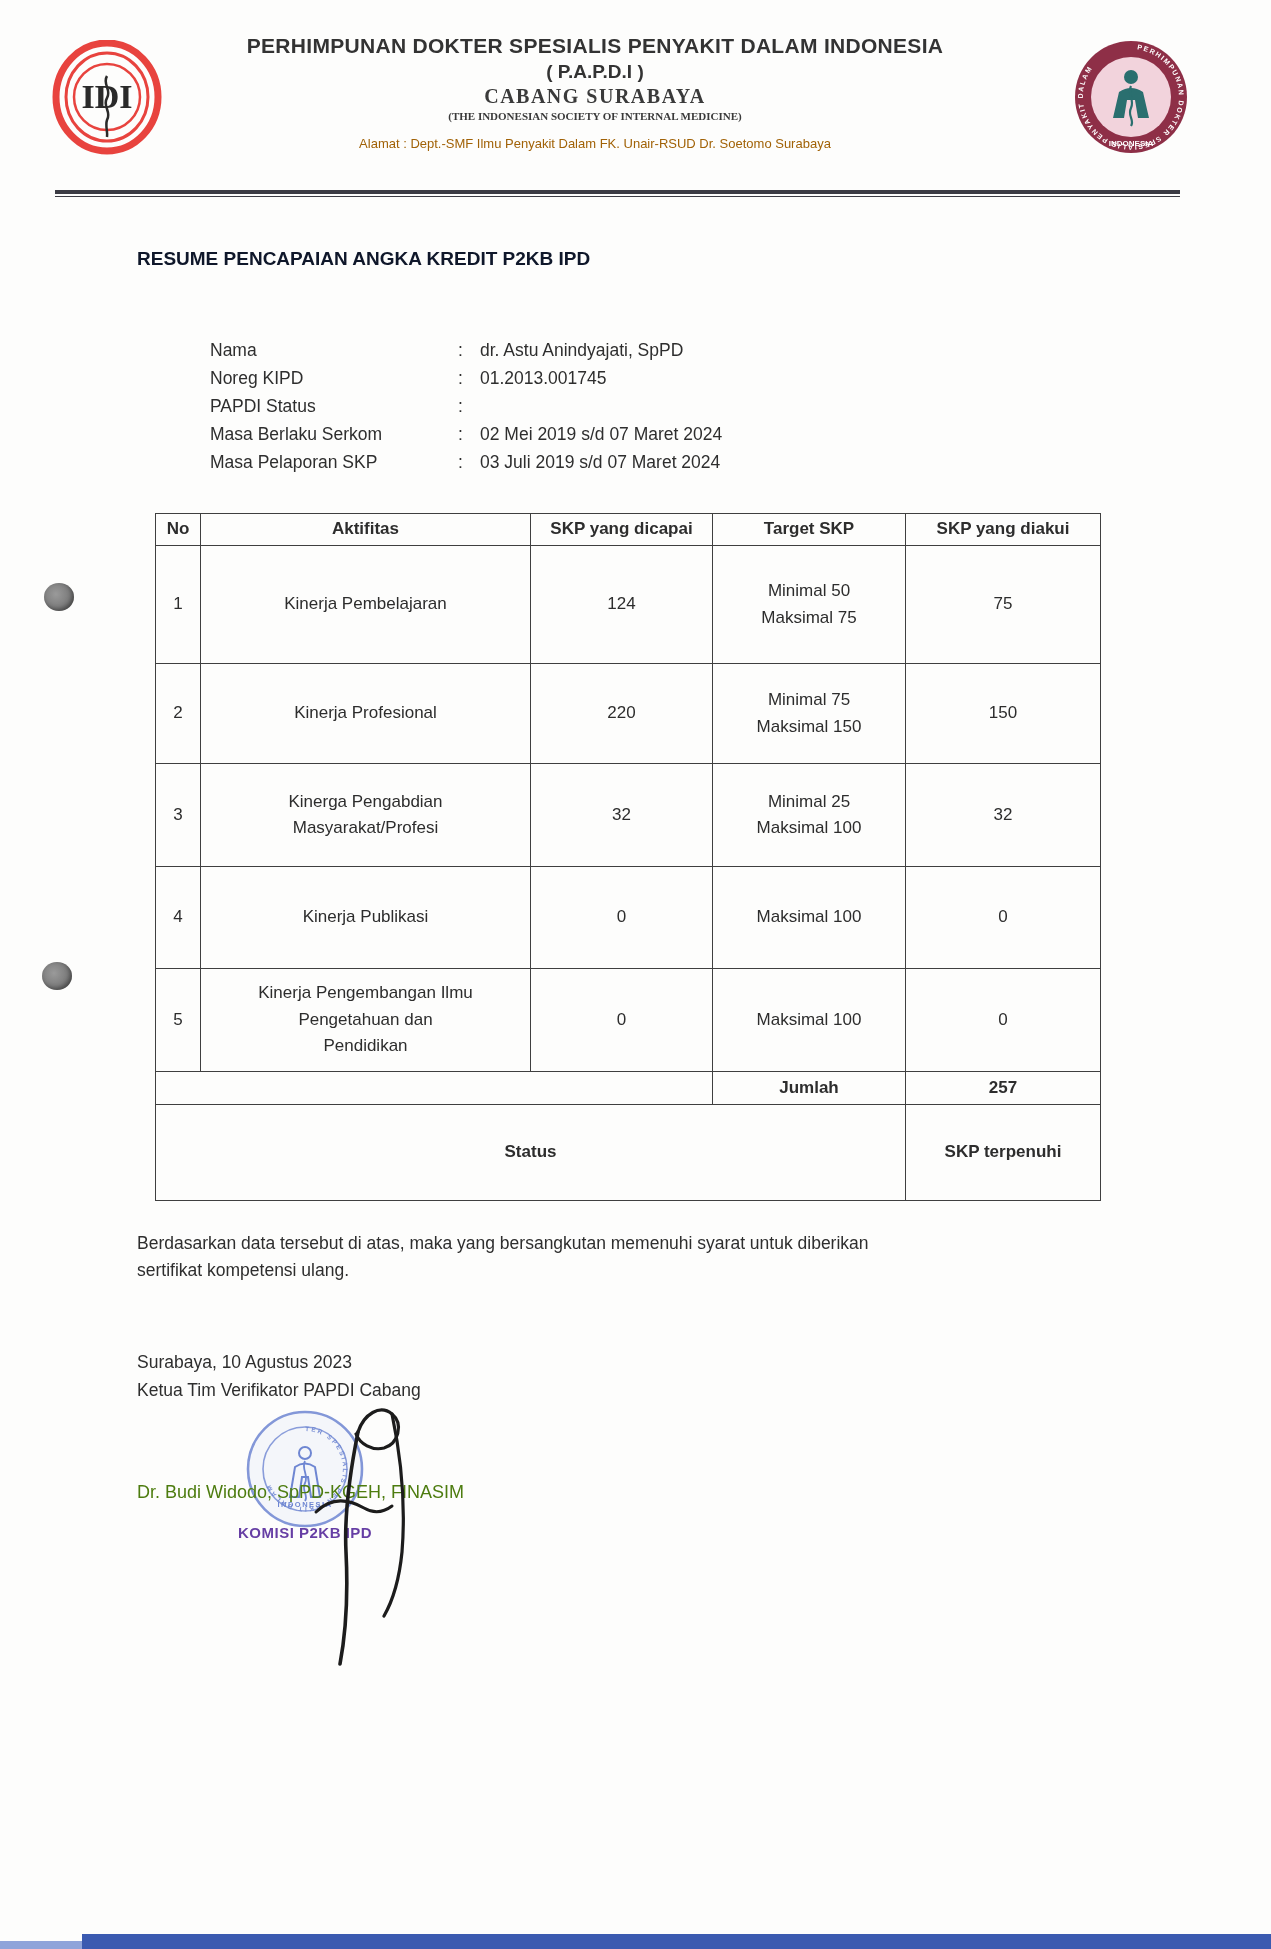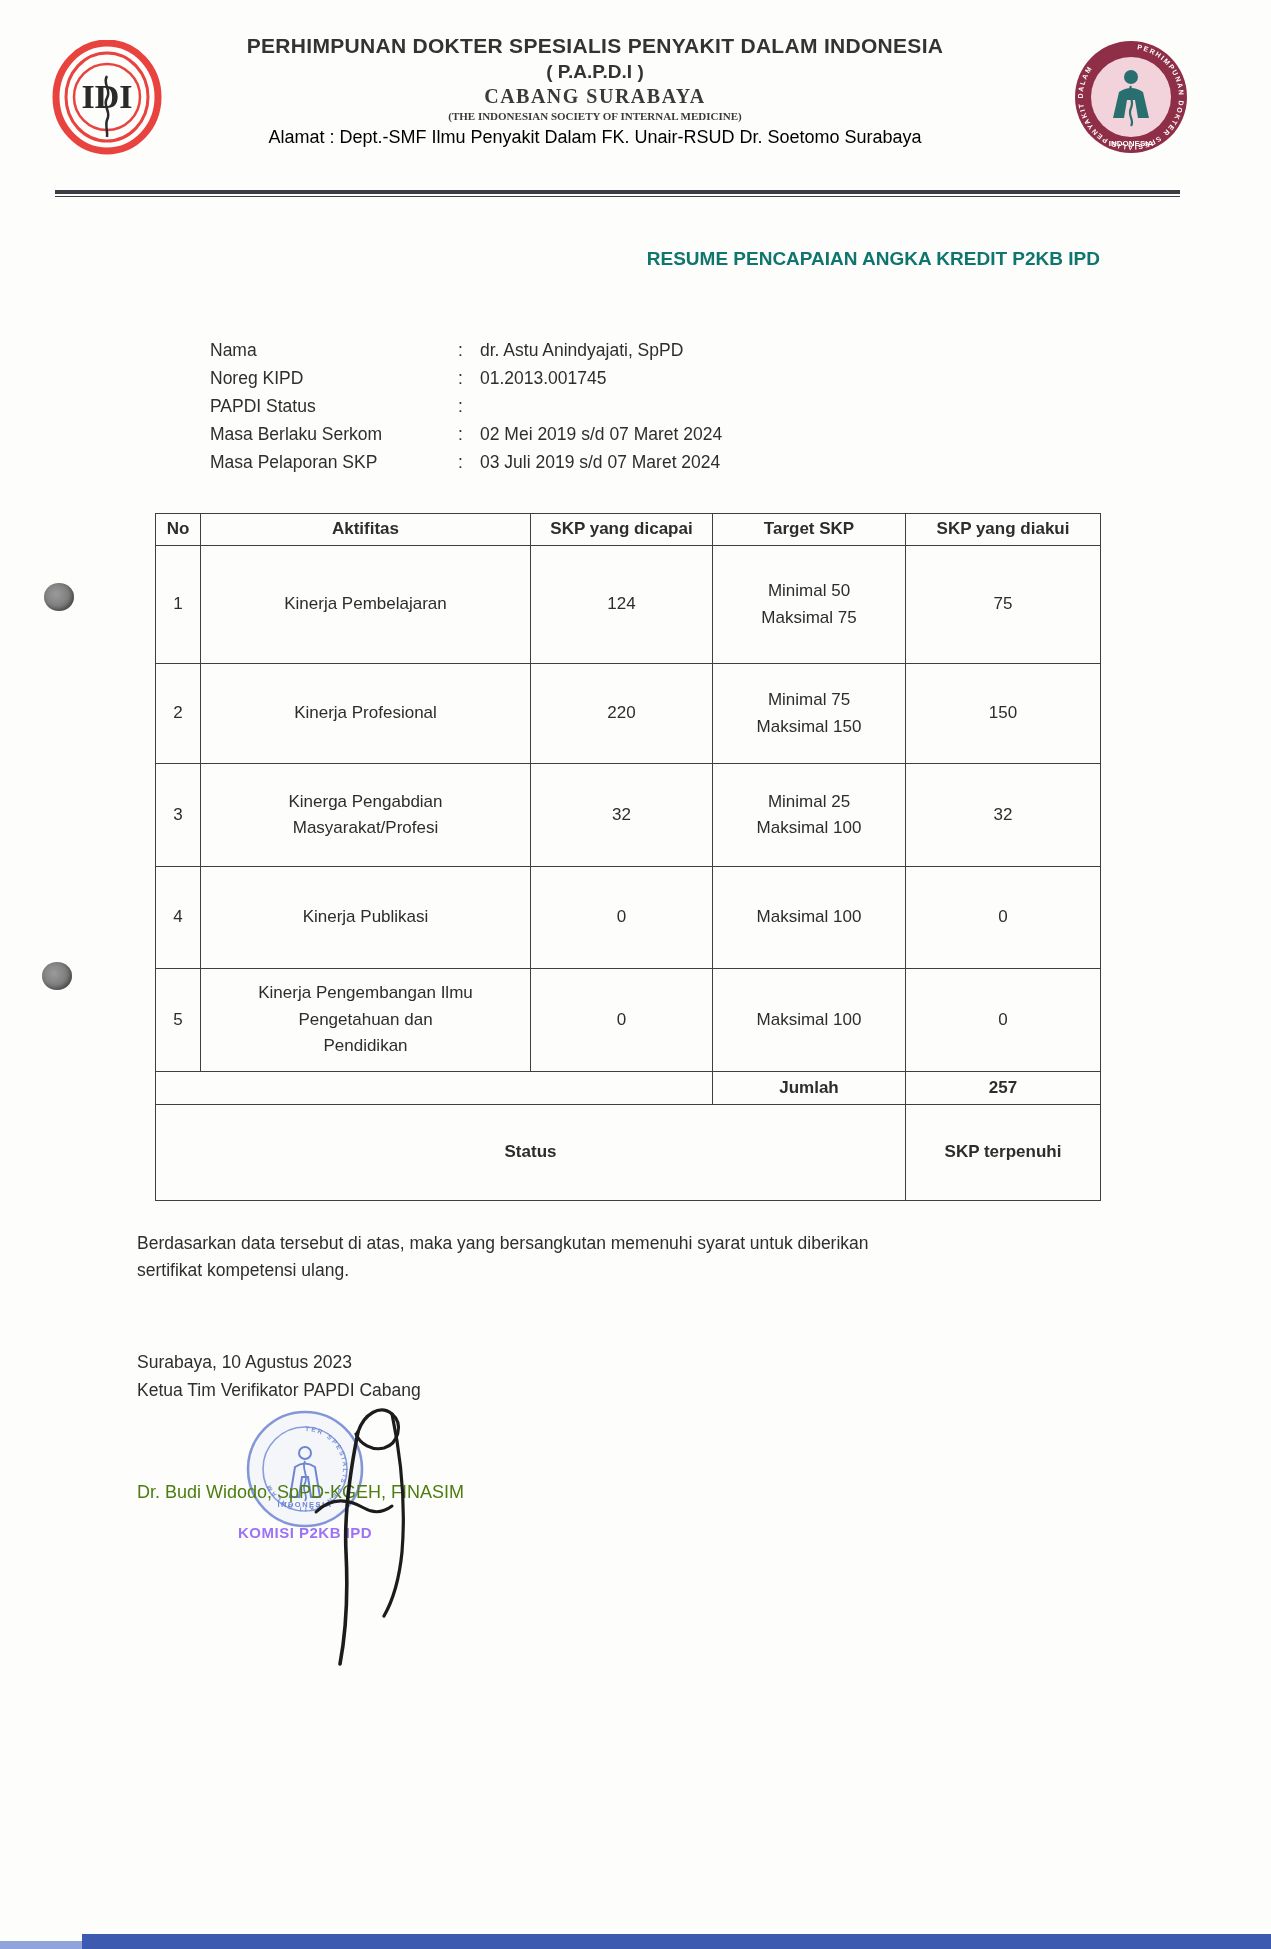--- a/index.html
+++ b/index.html
@@ -10,33 +10,33 @@
     font-family:"Liberation Sans","DejaVu Sans",sans-serif;
     color:#2e2e2e;
   }
 
   
   .letterhead { position:absolute; left:120px; top:34px; width:950px; text-align:center; }
   .lh-org    { font-size:21px; font-weight:bold; color:#333; letter-spacing:.3px; }
   .lh-abbr   { font-size:19px; font-weight:bold; color:#333; margin-top:3px; }
   .lh-branch { font-family:"Liberation Serif","DejaVu Serif",serif; font-size:20px; font-weight:bold; letter-spacing:1.5px; color:#3a3a3a; margin-top:2px; }
   .lh-eng    { font-family:"Liberation Serif","DejaVu Serif",serif; font-size:11px; font-weight:bold; color:#3a3a3a; margin-top:2px; }
-  .lh-addr1, .lh-addr2 { font-size:18px; color:#000000; margin-top:5px; }
+  .lh-addr1, .lh-addr2 { font-size:13px; color:#a16207; margin-top:14px; }
 
   .logo-left  { position:absolute; left:52px;  top:40px;  width:110px; height:115px; }
   .logo-right { position:absolute; left:1072px; top:36px; width:118px; height:122px; }
 
   .rule { position:absolute; left:55px; top:190px; width:1125px; }
   .rule .r1 { height:3.5px; background:#3c3c44; }
   .rule .r2 { height:1.5px; background:#3c3c44; margin-top:2px; }
 
   
   .doc-title {
     position:absolute; left:137px; top:248px; width:963px;
-    text-align:right; font-size:19px; font-weight:bold; color:#0f766e;
+    text-align:left; font-size:19px; font-weight:bold; color:#0f172a;
   }
 
   
   .info { position:absolute; left:210px; top:336px; width:760px; font-size:17.5px; }
   .info-row { display:flex; line-height:28px; }
   .info-label { width:248px; }
   .info-colon { width:22px; }
   .info-value { flex:1; }
 
   
@@ -60,21 +60,21 @@
     position:absolute; left:137px; top:1230px; width:960px;
     font-size:17.5px; line-height:1.55; white-space:pre-line;
   }
   .city-date { position:absolute; left:137px; top:1352px; font-size:17.5px; }
   .role-line { position:absolute; left:137px; top:1380px; font-size:17.5px; }
   .signer    { position:absolute; left:137px; top:1446px; font-size:18px; z-index:3; color:#4d7c0f;margin-top:36px; }
 
   .stamp-wrap { position:absolute; left:232px; top:1405px; width:150px; height:140px; z-index:1; }
   .stamp-text {
     position:absolute; left:238px; top:1524px; z-index:2;
-    font-size:15px; font-weight:bold; color:#8b5cf6; opacity:.85; letter-spacing:.5px;
+    font-size:15px; font-weight:bold; color:#4c1d95; opacity:.85; letter-spacing:.5px;
   }
   .signature-wrap { position:absolute; left:280px; top:1392px; width:220px; height:300px; z-index:4; pointer-events:none; }
 
   
   .punch-hole {
     position:absolute; width:30px; height:28px; border-radius:50%;
     background:radial-gradient(circle at 40% 40%, #9a9a9a 0%, #7c7c7c 55%, #5f5f5f 100%);
     box-shadow:inset -2px -2px 4px rgba(0,0,0,.35);
   }
   .hole-1 { left:44px; top:583px; }

